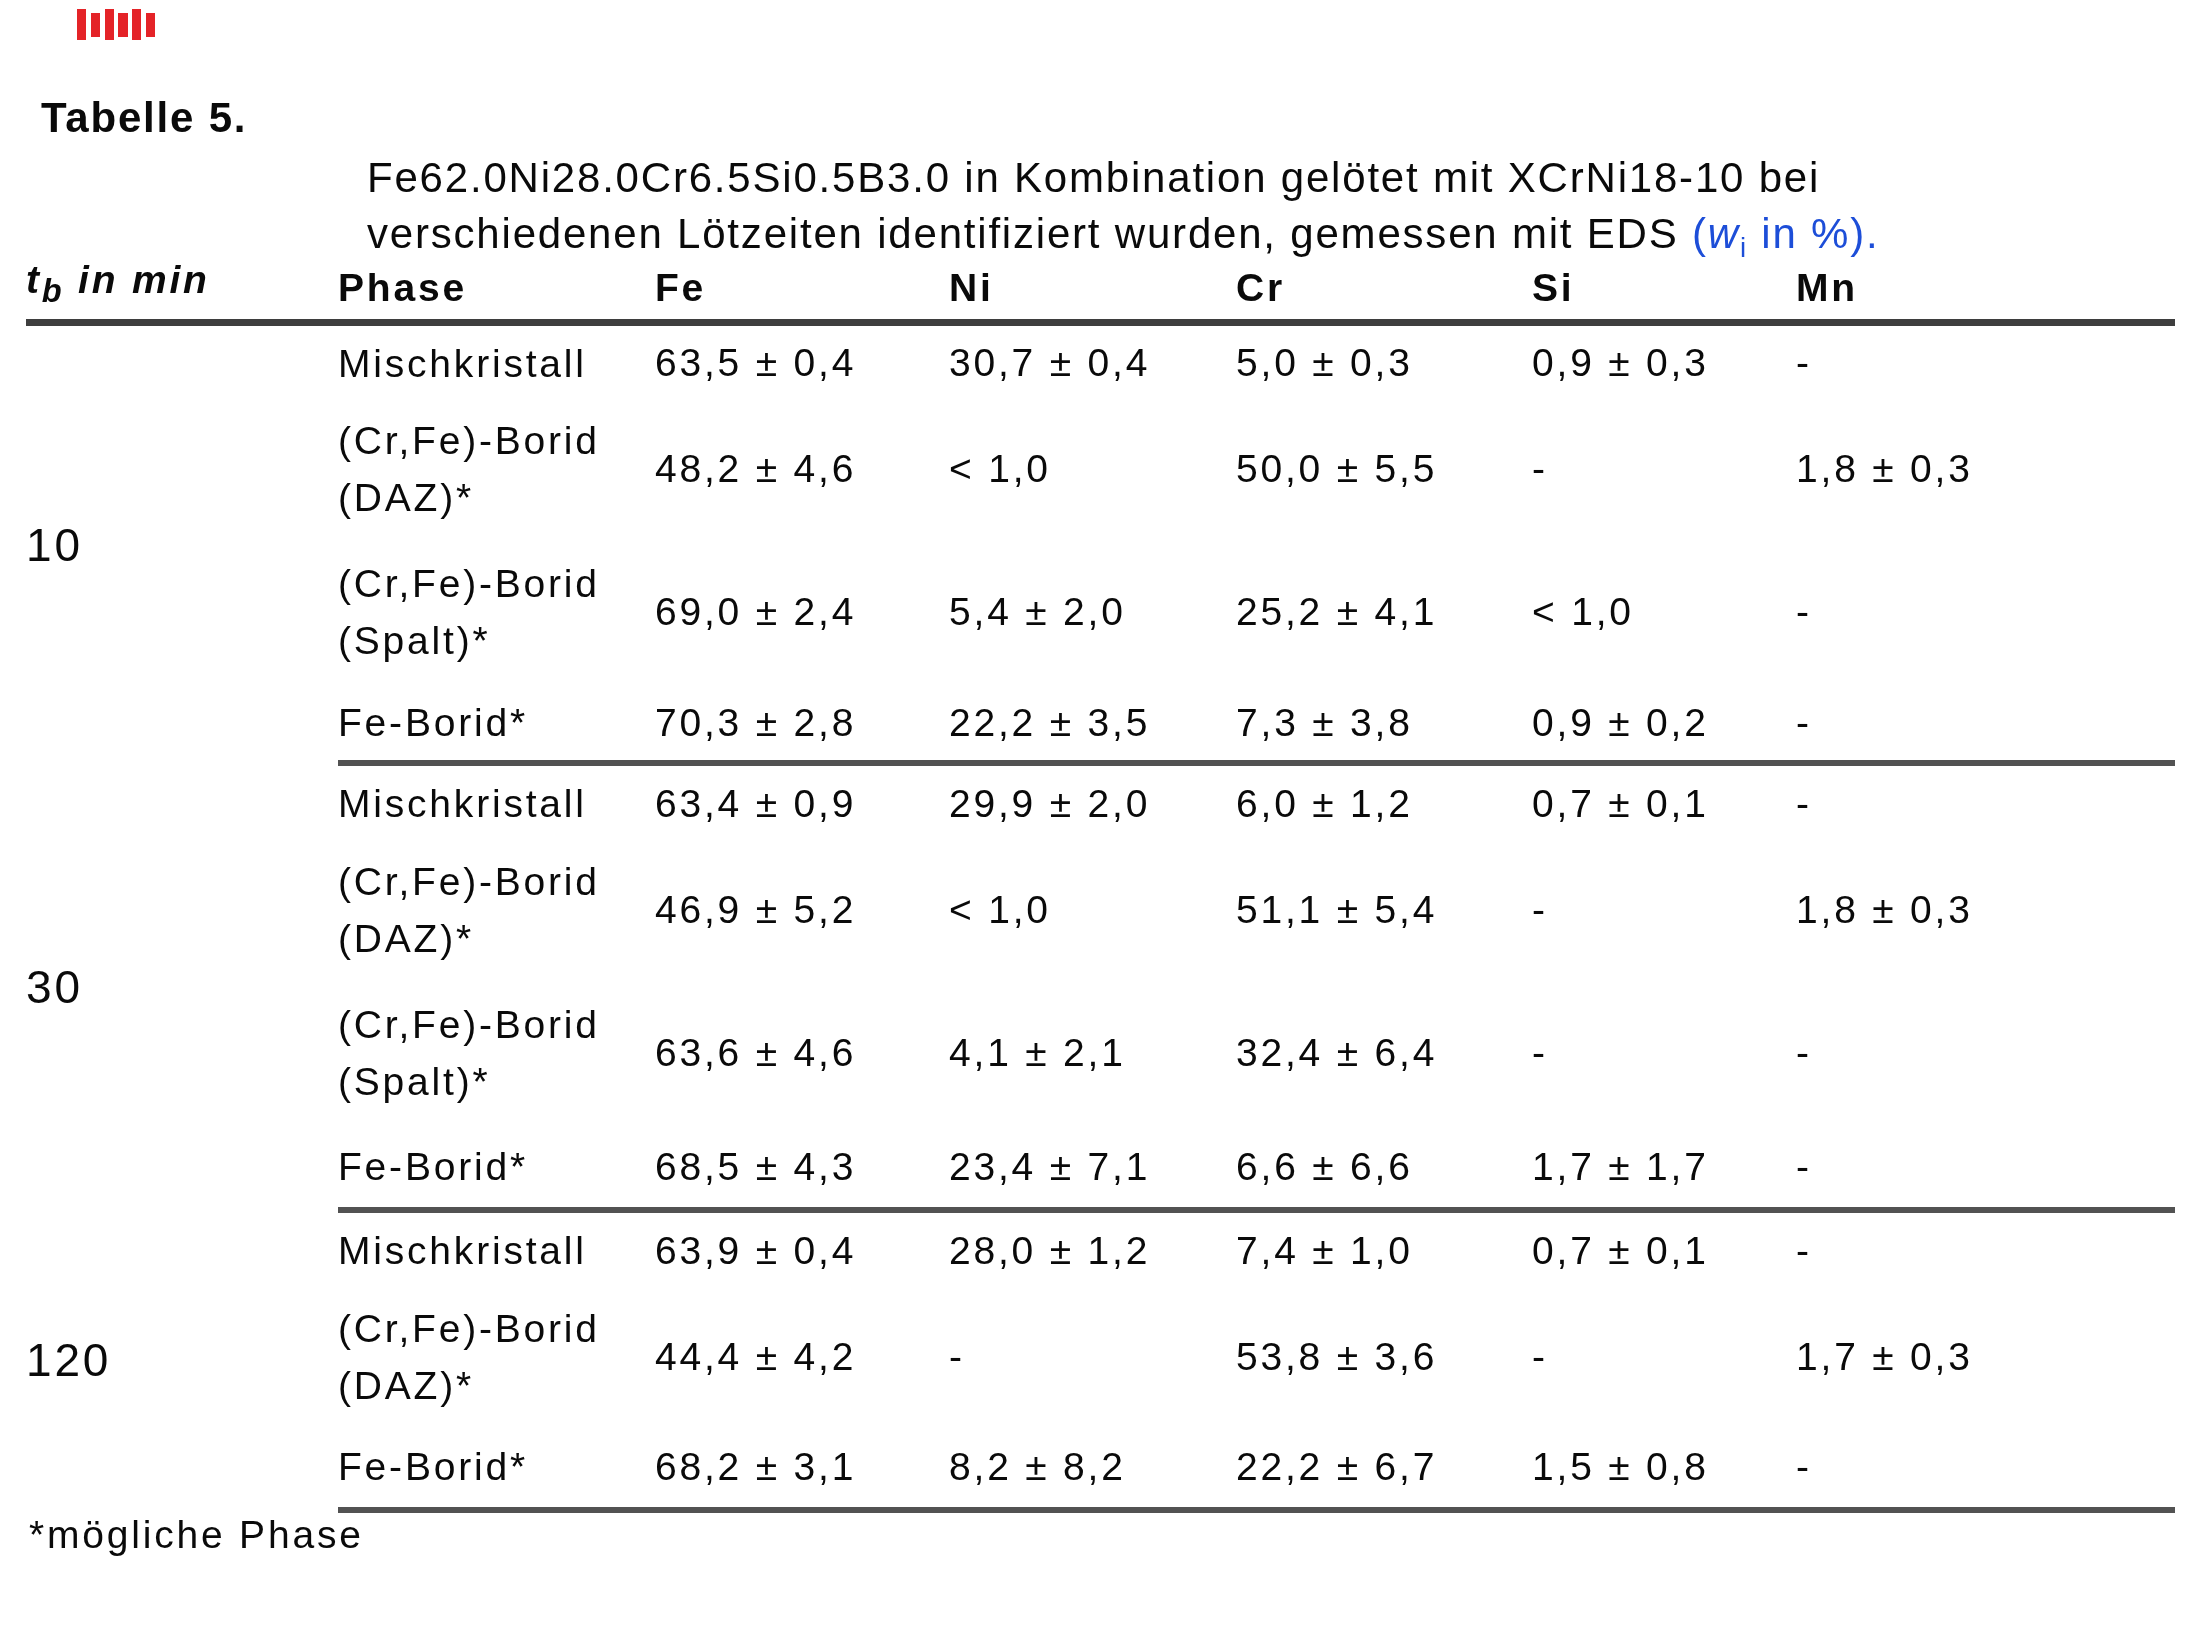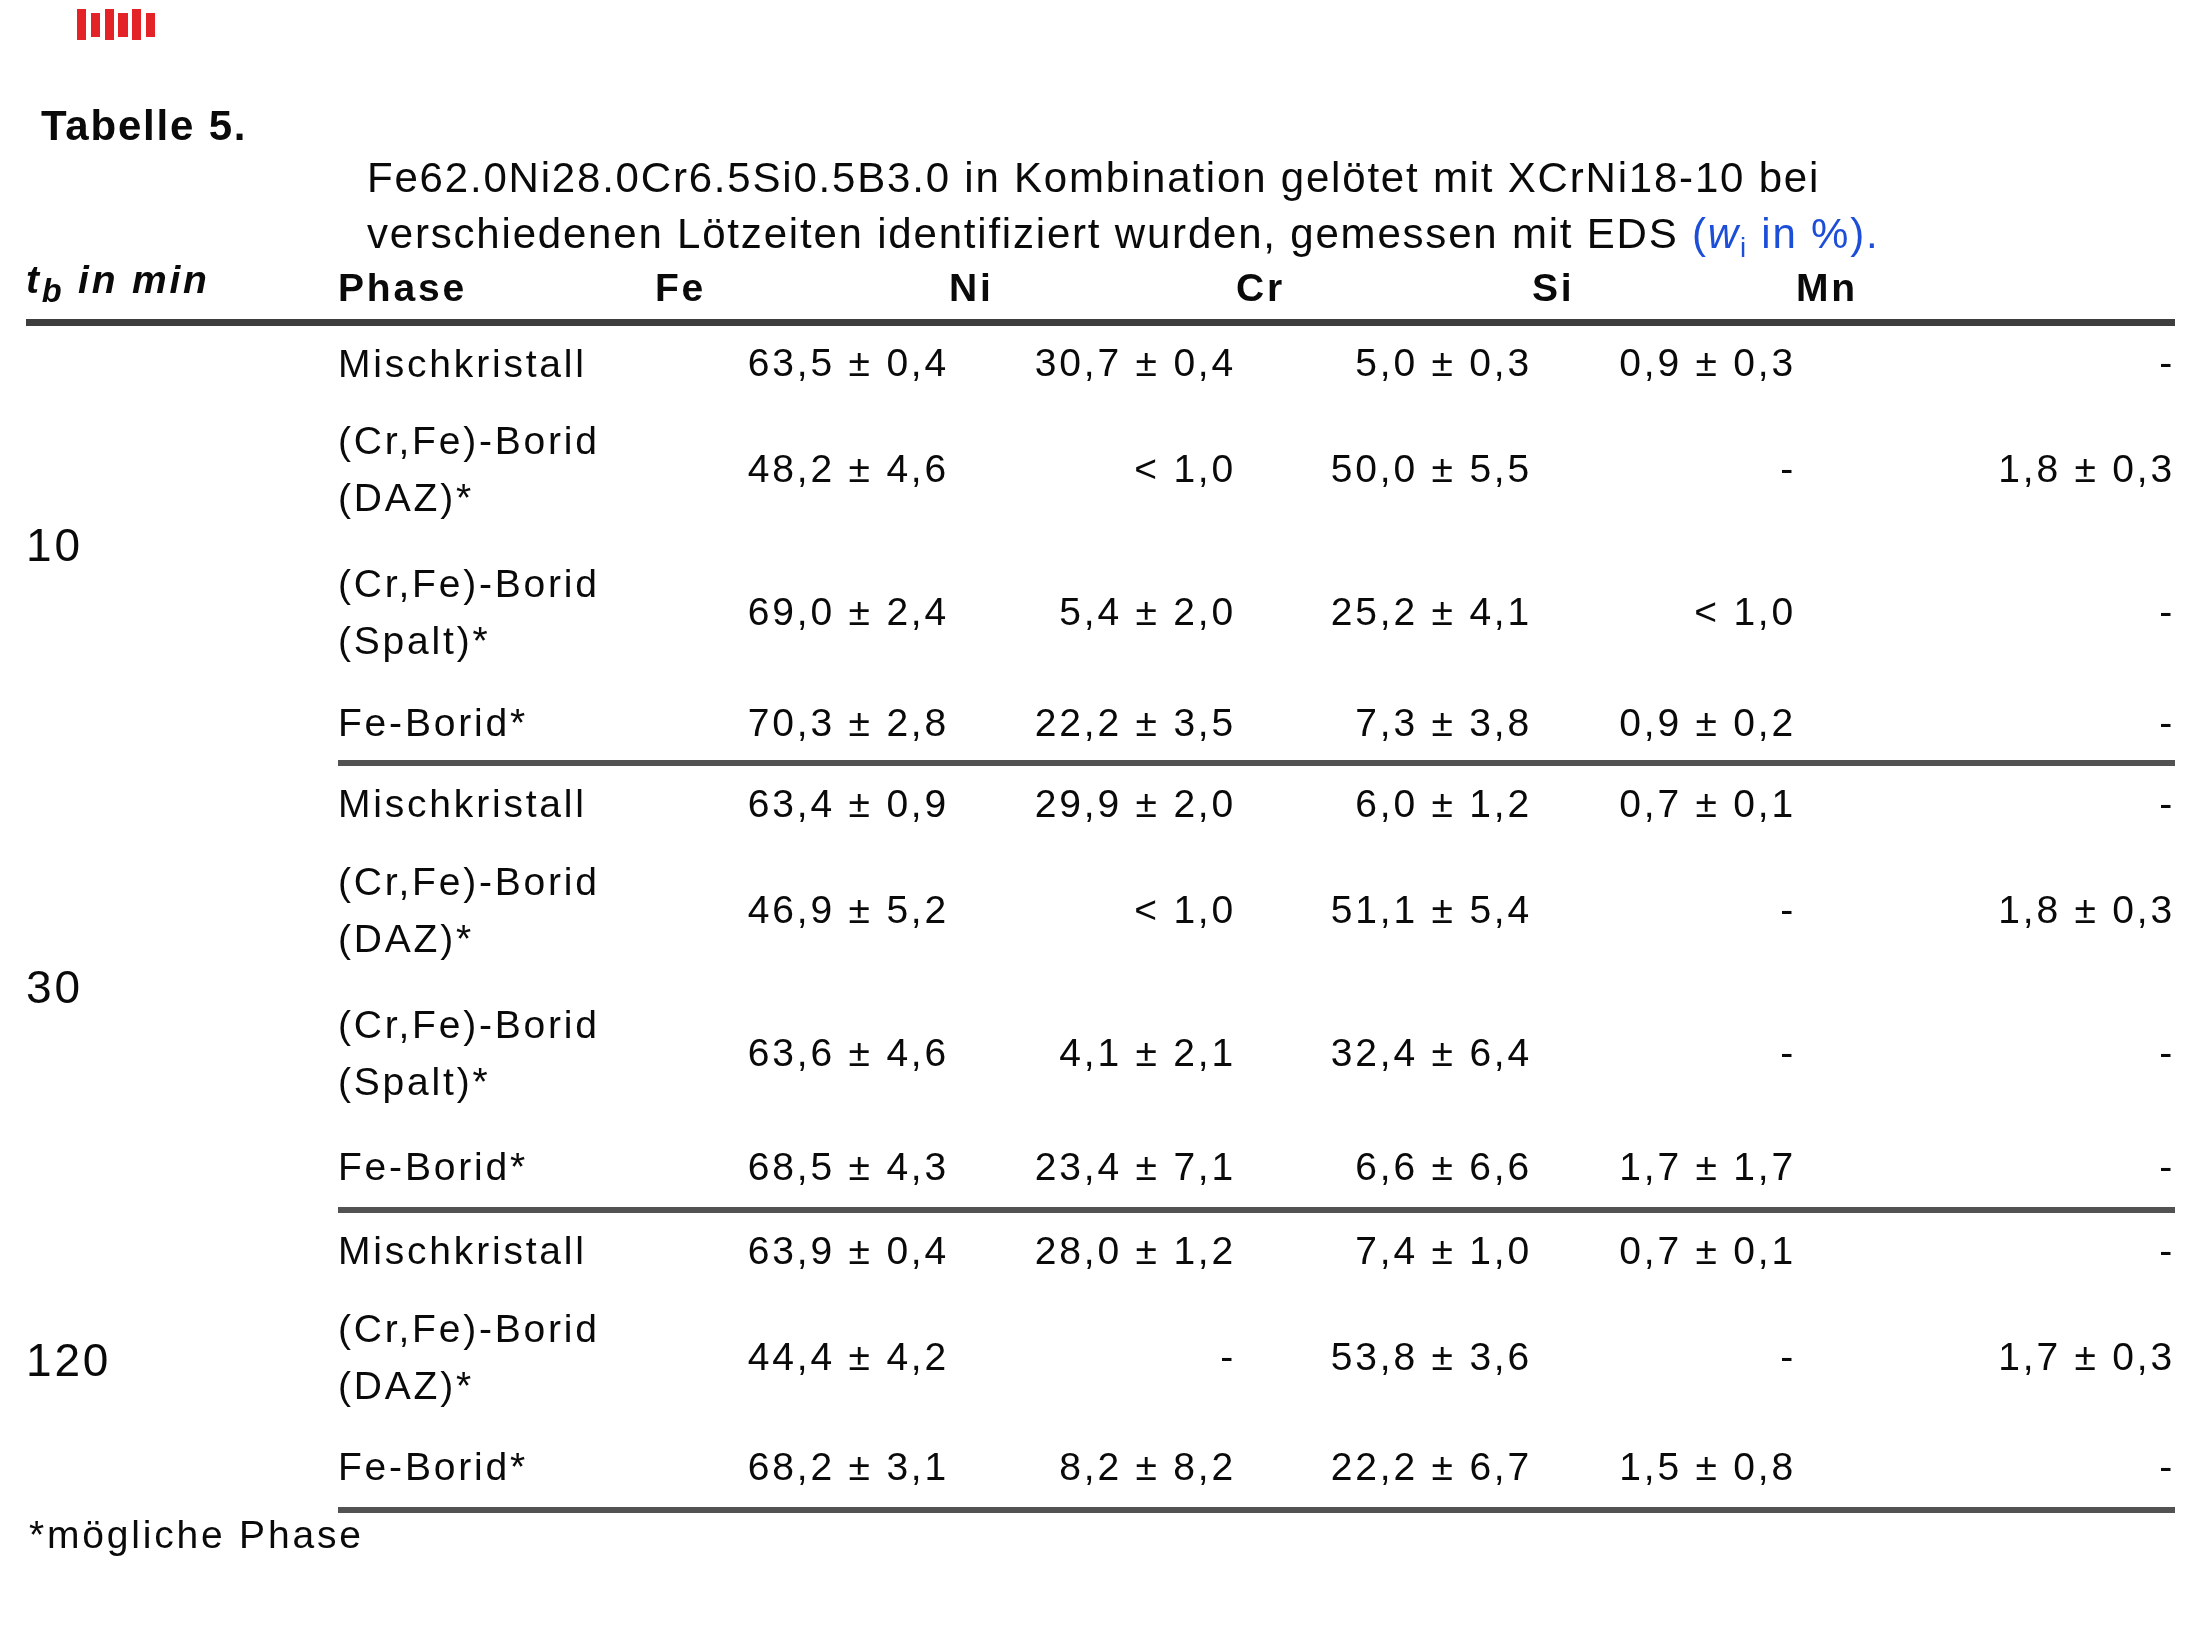--- a/index.html
+++ b/index.html
@@ -32,21 +32,21 @@
     width: 9.2px;
     background: #e42328;
   }
   #red-mark .bar:nth-child(odd)  { height: 31px; }
   #red-mark .bar:nth-child(even) { height: 24px; margin-top: 3.7px; }
 
   
   #caption-label {
     position: absolute;
     left: 41px;
-    top: 102px;
+    top: 94px;
     font-size: 42px;
     font-weight: bold;
     letter-spacing: 1.8px;
     white-space: nowrap;
   }
   #caption-text {
     position: absolute;
     left: 367px;
     top: 94px;
     width: 1791px;
@@ -95,21 +95,20 @@
   th.h-si    { padding-left: 72px; }
   th.h-mn    { padding-left: 107px; }
 
   td.time-cell {
     padding-left: 39px;
     font-size: 46px;
     vertical-align: middle;
   }
   td.phase-cell { padding-left: 7.3px; line-height: 57px; }
   td.num {
-    text-align: right;
     white-space: nowrap;
   }
   td.num.fe { padding-right: 13.8px; }
   td.num.ni { padding-right: 9.2px; }
   td.num.cr { padding-right: 4.6px; }
   td.num.si { padding-right: 4.6px; }
   td.num.mn { padding-right: 81px; }
   td.vtop {
     vertical-align: top;
     padding-top: 18.4px;

